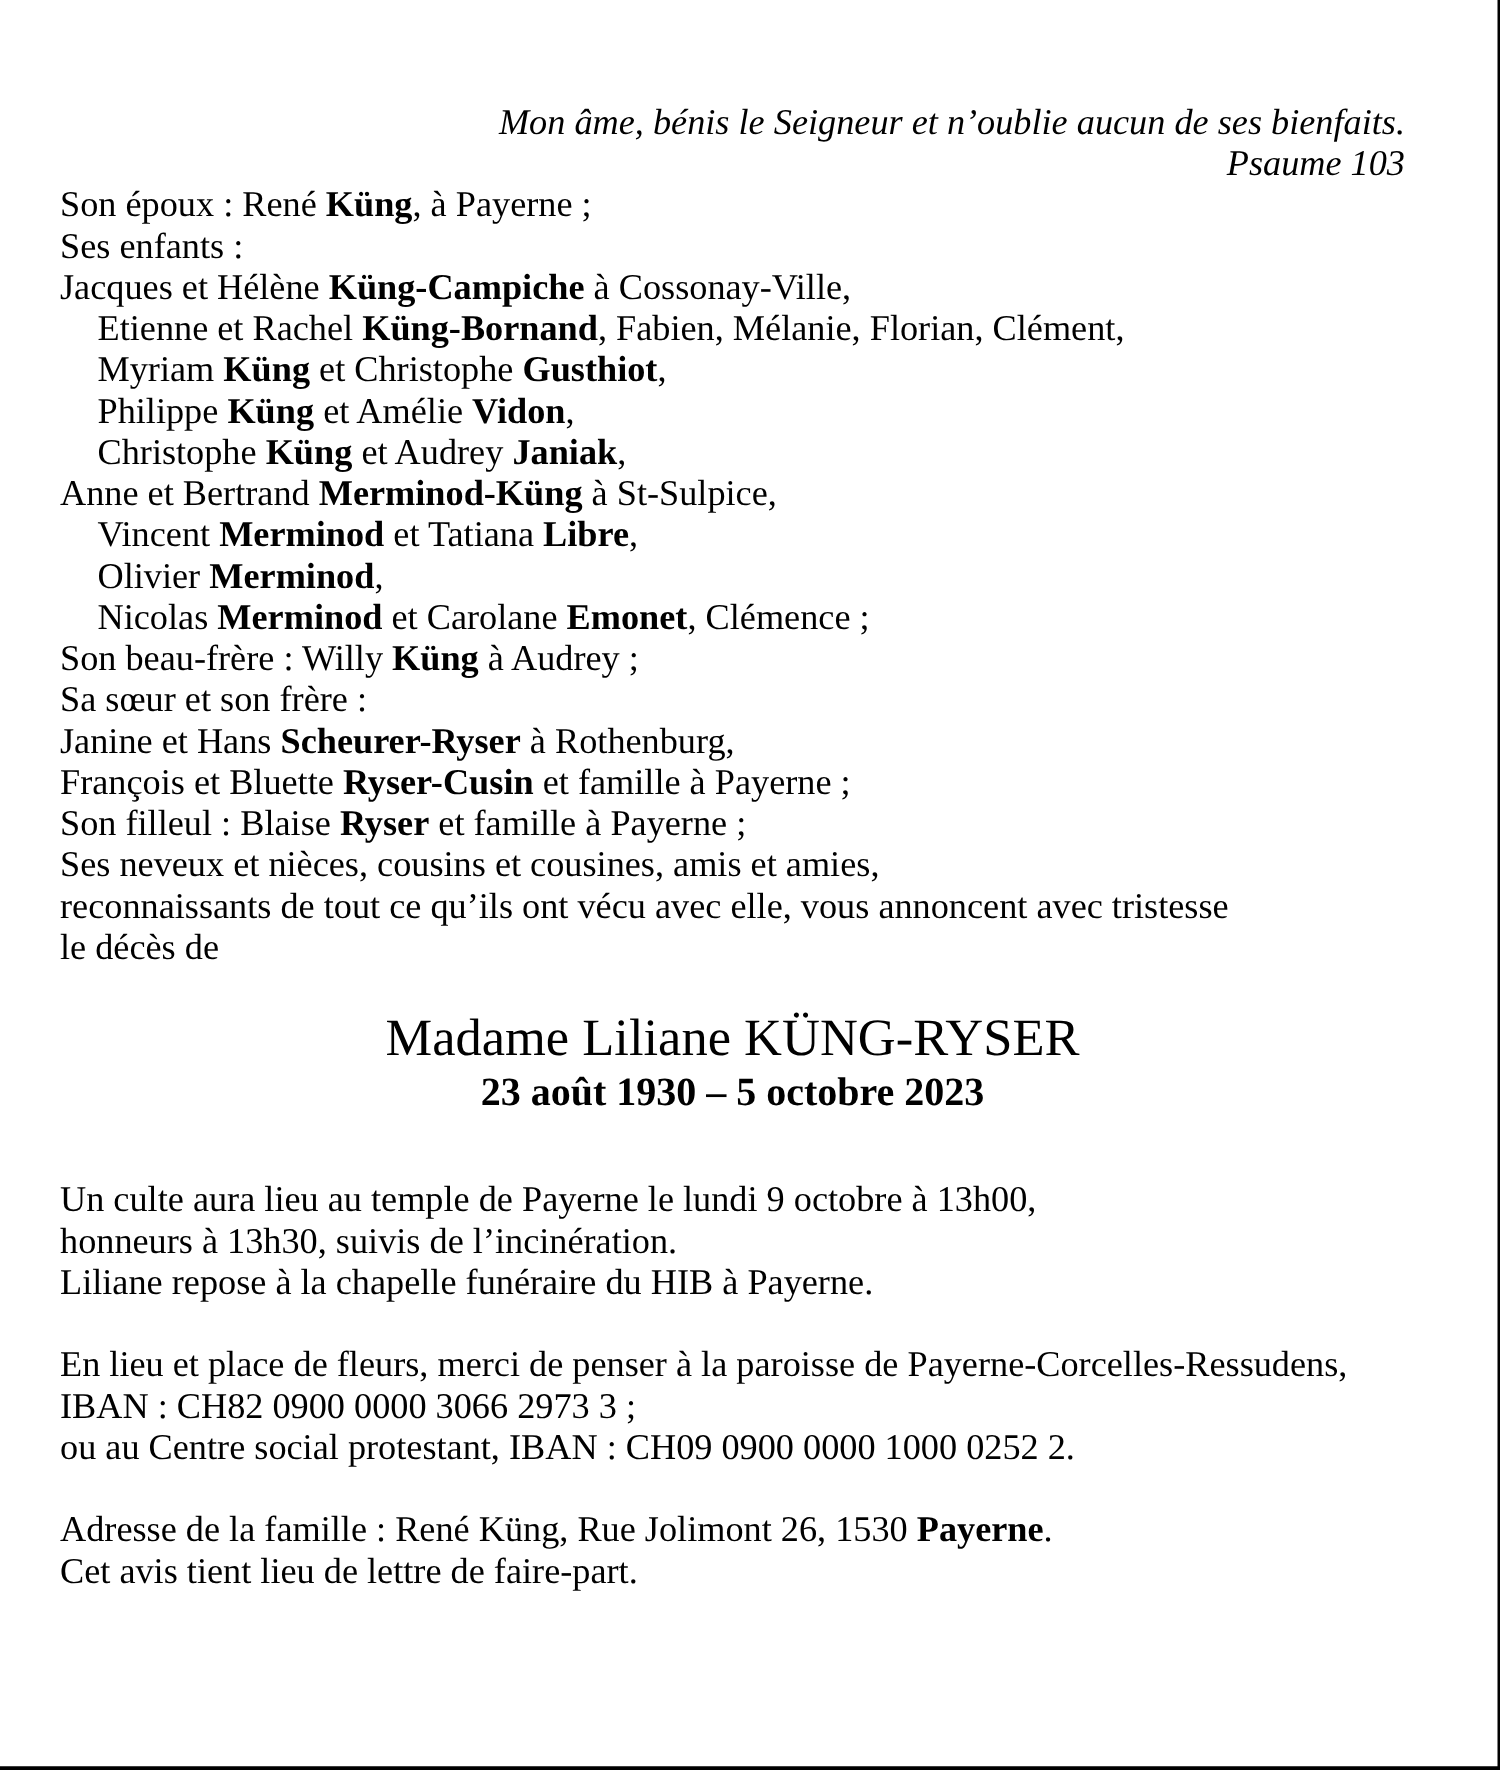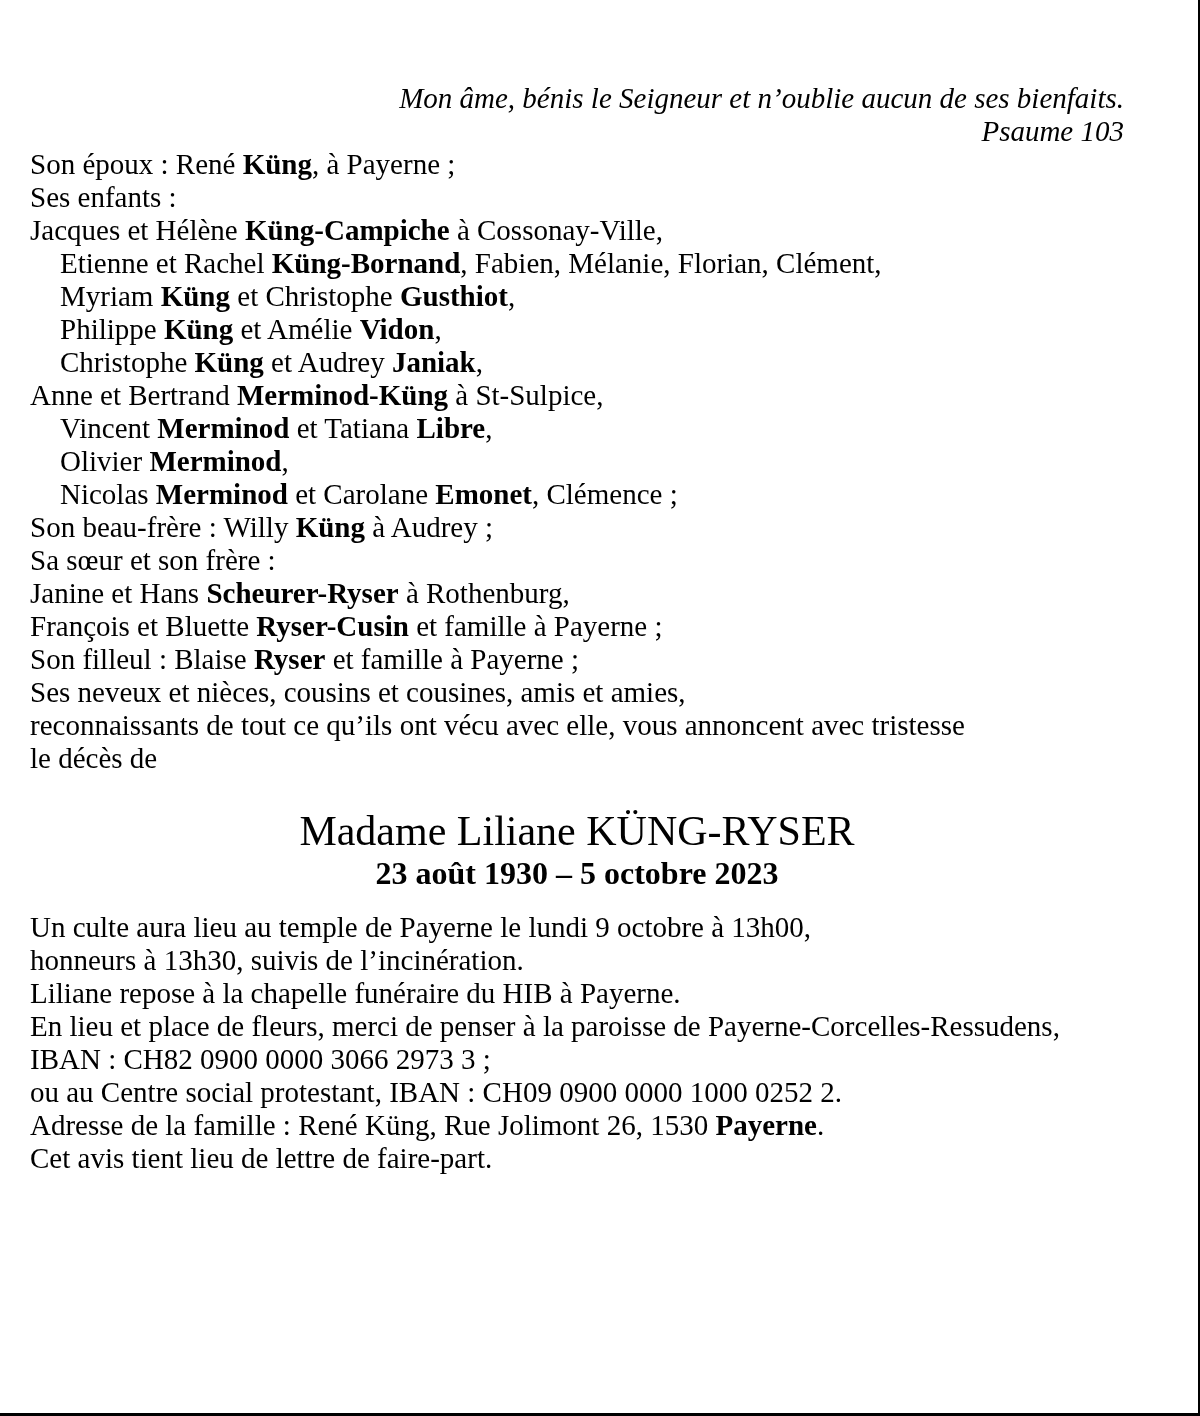--- a/index.html
+++ b/index.html
@@ -11,21 +11,21 @@
     height: 1416px;
     box-sizing: border-box;
     background: #ffffff;
     color: #000000;
     font-family: "Liberation Serif", "DejaVu Serif", serif;
     border-right: 2px solid #000000;
     border-bottom: 3px solid #000000;
     overflow: hidden;
   }
   .page {
-    padding: 82px 74px 0 30px;
+    padding: 82px 74px 0 48px;
   }
   .ep-line {
     text-align: right;
     font-style: italic;
     font-size: 29px;
     line-height: 33px;
     white-space: pre;
   }
   .line {
     font-size: 29px;
@@ -47,23 +47,24 @@
     white-space: pre;
   }
   .dates {
     text-align: center;
     font-size: 32px;
     line-height: 37px;
     font-weight: bold;
     white-space: pre;
   }
   .para {
+    margin-top: 33px;
   }
   .para-first {
-    margin-top: 19px;
+    margin-top: 52px;
   }
 </style>
 </head>
 <body>
 
 <div class="page">
 
   <div class="epigraph">
     <div class="ep-line">Mon âme, bénis le Seigneur et n’oublie aucun de ses bienfaits.</div>
     <div class="ep-line">Psaume 103</div>

